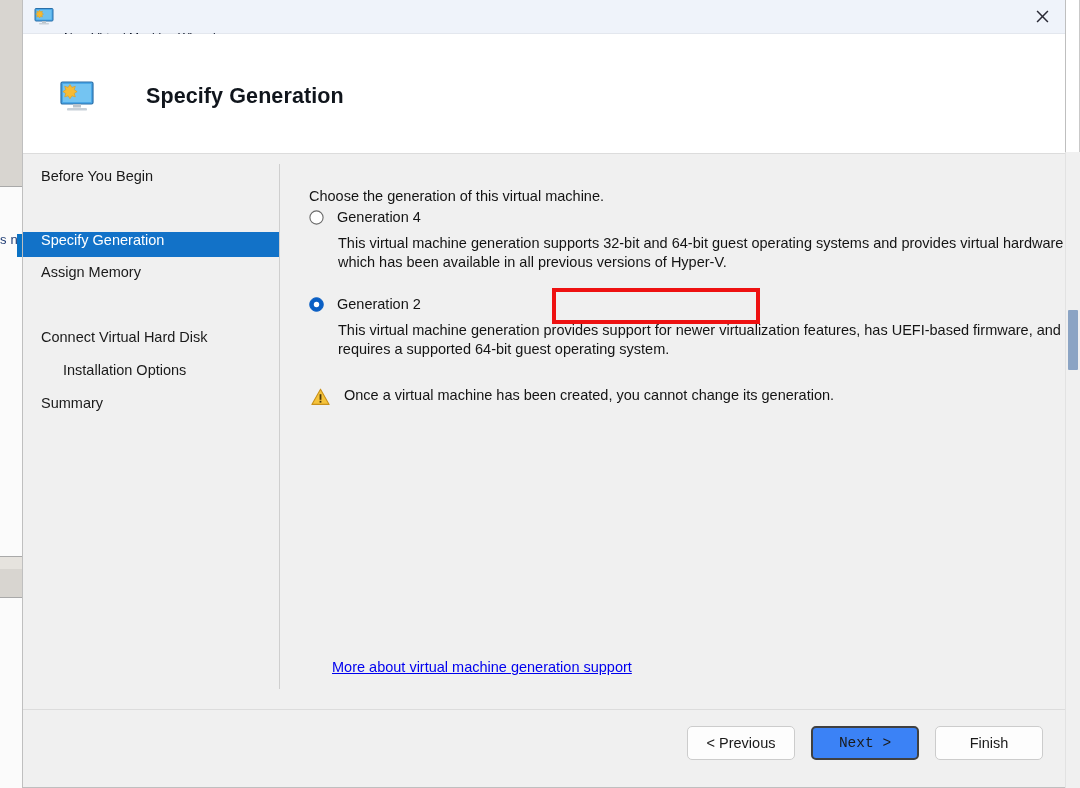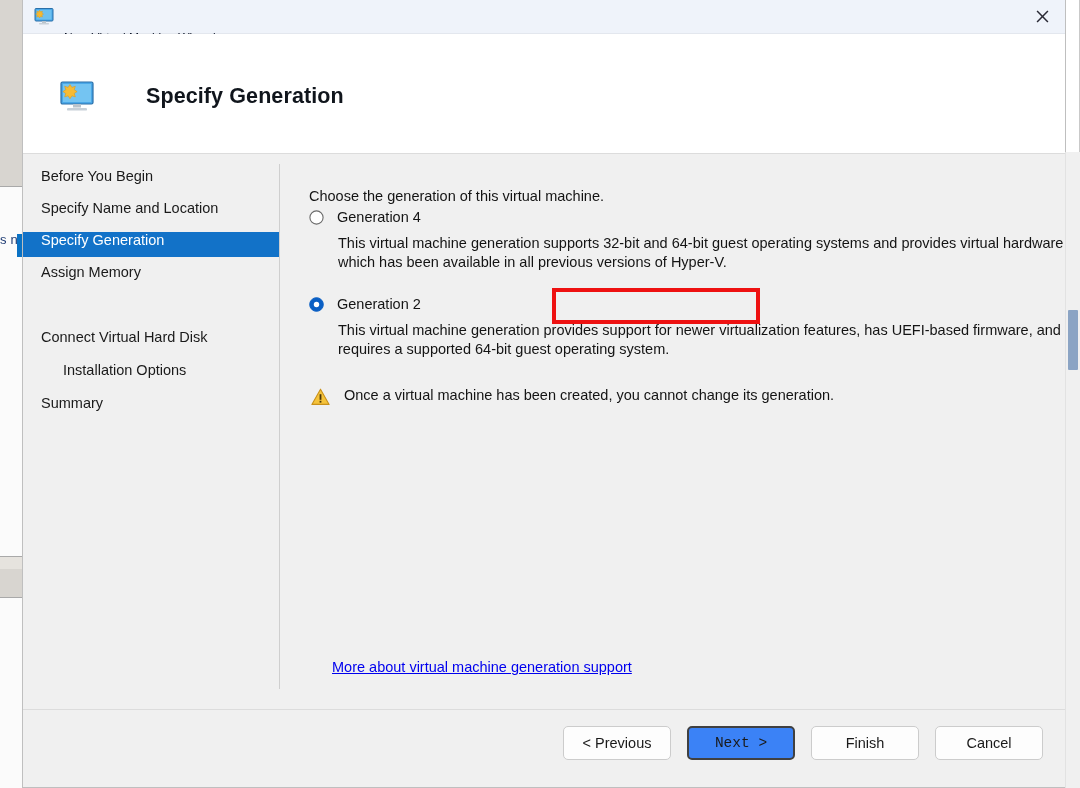--- a/index.html
+++ b/index.html
@@ -337,23 +337,20 @@
     </span>
     <span class="banner-title">Specify Generation</span>
   </div>
 
   <div id="body">
 
     <div id="sidebar">
       <div class="nav-item" style="top:14px">
         <span>Before You Begin</span>
       </div>
-      <div class="nav-item" style="top:46px">
-        <span>Specify Name and Location</span>
-      </div>
       <div class="nav-item active" style="top:78px">
         <span>Specify Generation</span>
       </div>
       <div class="nav-item" style="top:110px">
         <span>Assign Memory</span>
       </div>
       <div class="nav-item" style="top:175px">
         <span>Connect Virtual Hard Disk</span>
       </div>
       <div class="nav-item indent" style="top:208px">
@@ -406,20 +403,19 @@
 
       <div id="highlight-box"></div>
     </div>
   </div>
 
   <div id="footer">
     <div class="btnrow">
       <button class="wbtn">&lt; Previous</button>
       <button class="wbtn default">Next &gt;</button>
       <button class="wbtn">Finish</button>
-      <button class="wbtn">Cancel</button>
     </div>
   </div>
 </div>
 
 <div id="right-scroll">
   <div class="thumb"></div>
 </div>
 
 </body></html>

